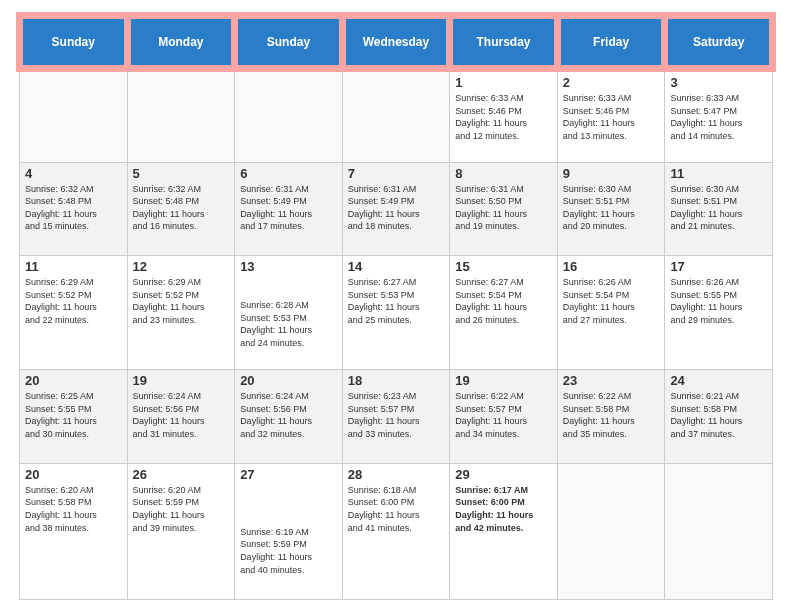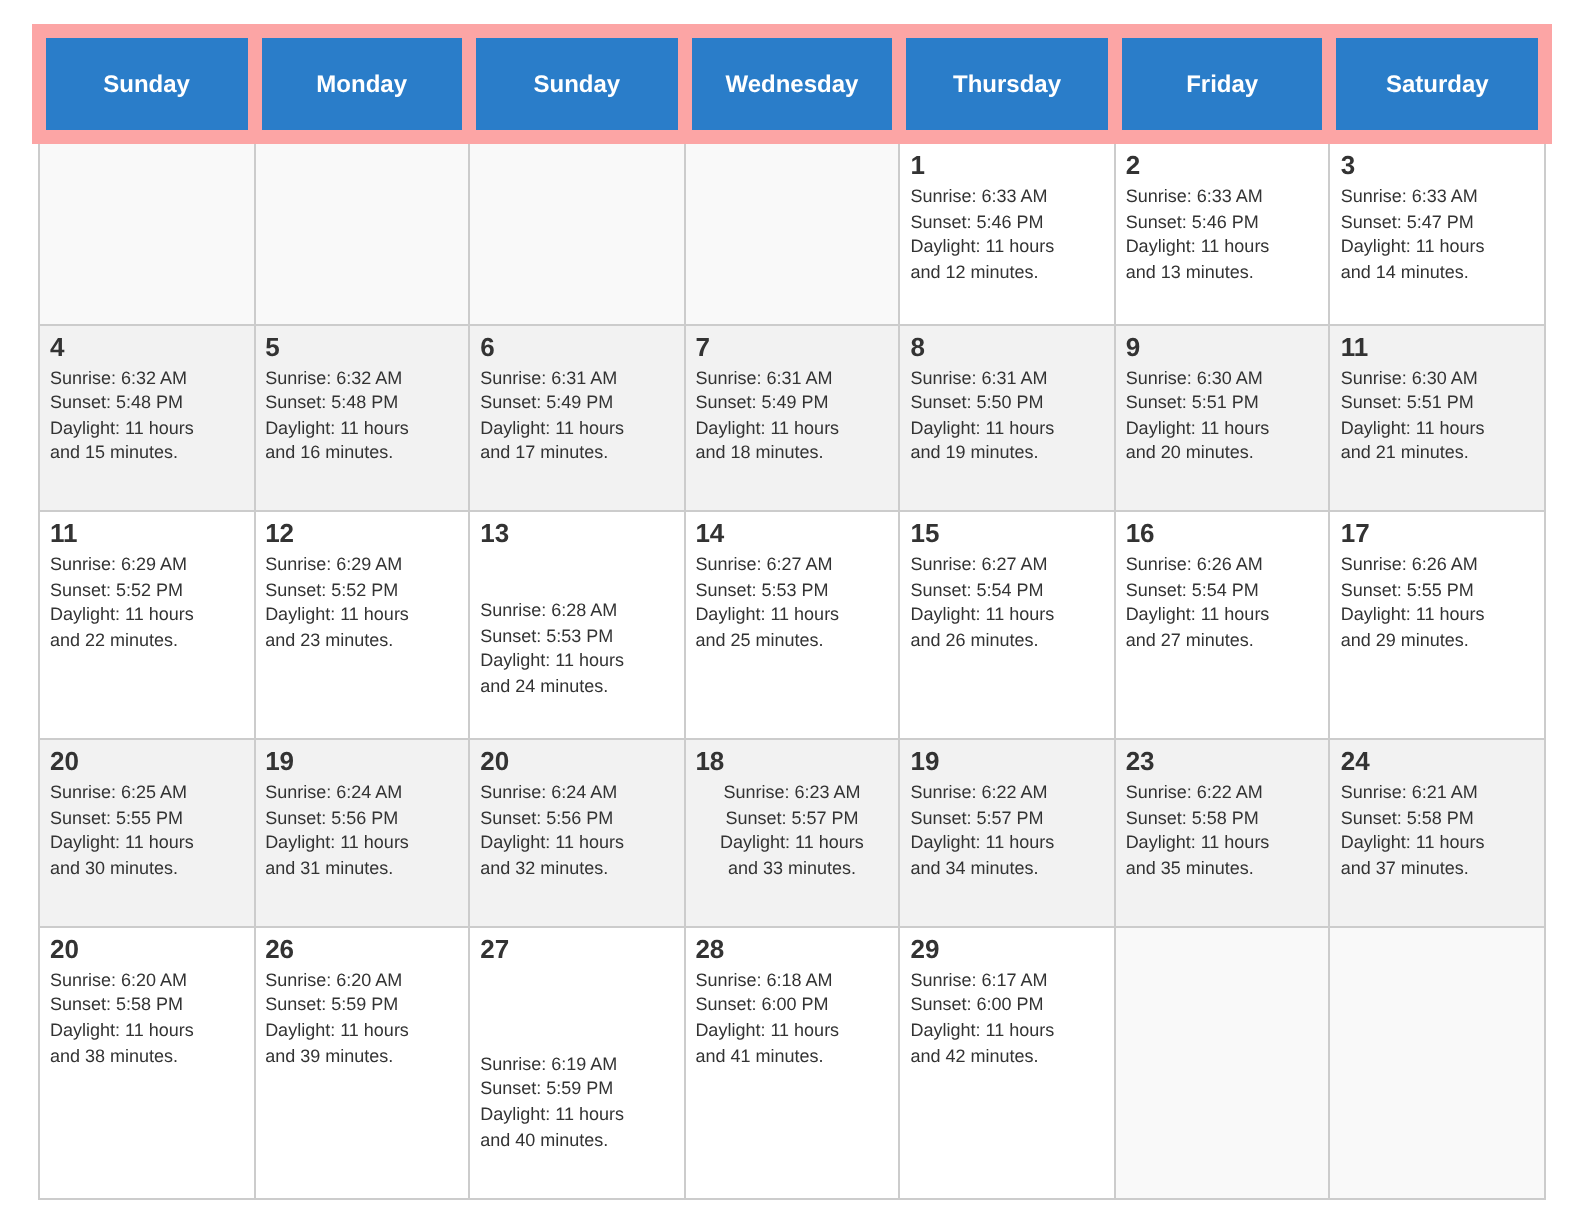--- a/index.html
+++ b/index.html
@@ -247,21 +247,21 @@
           </td>
           <td>
             <span class="day-num">20</span>
             <div class="day-info" style="white-space: pre-line;">Sunrise: 6:24 AM
 Sunset: 5:56 PM
 Daylight: 11 hours
 and 32 minutes.</div>
           </td>
           <td>
             <span class="day-num">18</span>
-            <div class="day-info" style="white-space: pre-line; text-align: center;">Sunrise: 6:23 AM
+            <div class="day-info" style="white-space: pre-line;">Sunrise: 6:23 AM
 Sunset: 5:57 PM
 Daylight: 11 hours
 and 33 minutes.</div>
           </td>
           <td>
             <span class="day-num">19</span>
             <div class="day-info" style="white-space: pre-line;">Sunrise: 6:22 AM
 Sunset: 5:57 PM
 Daylight: 11 hours
 and 34 minutes.</div>
@@ -305,21 +305,21 @@
           </td>
           <td>
             <span class="day-num">28</span>
             <div class="day-info" style="white-space: pre-line;">Sunrise: 6:18 AM
 Sunset: 6:00 PM
 Daylight: 11 hours
 and 41 minutes.</div>
           </td>
           <td>
             <span class="day-num">29</span>
-            <div class="day-info" style="white-space: pre-line;">Sunrise: 6:17 AM
+            <div class="day-info" style="white-space: pre-line; font-weight: bold;">Sunrise: 6:17 AM
 Sunset: 6:00 PM
 Daylight: 11 hours
 and 42 minutes.</div>
           </td>
           <td class="empty"></td>
           <td class="empty"></td>
         </tr>
       </tbody>
   </table>
 </div>

